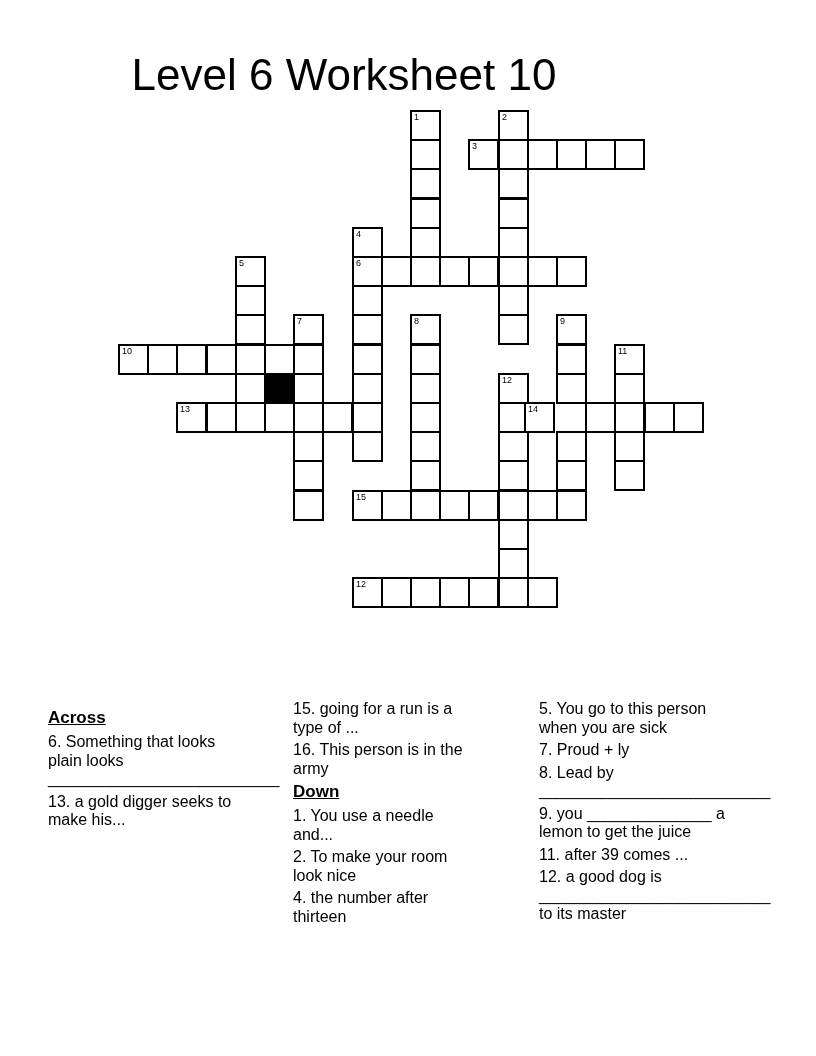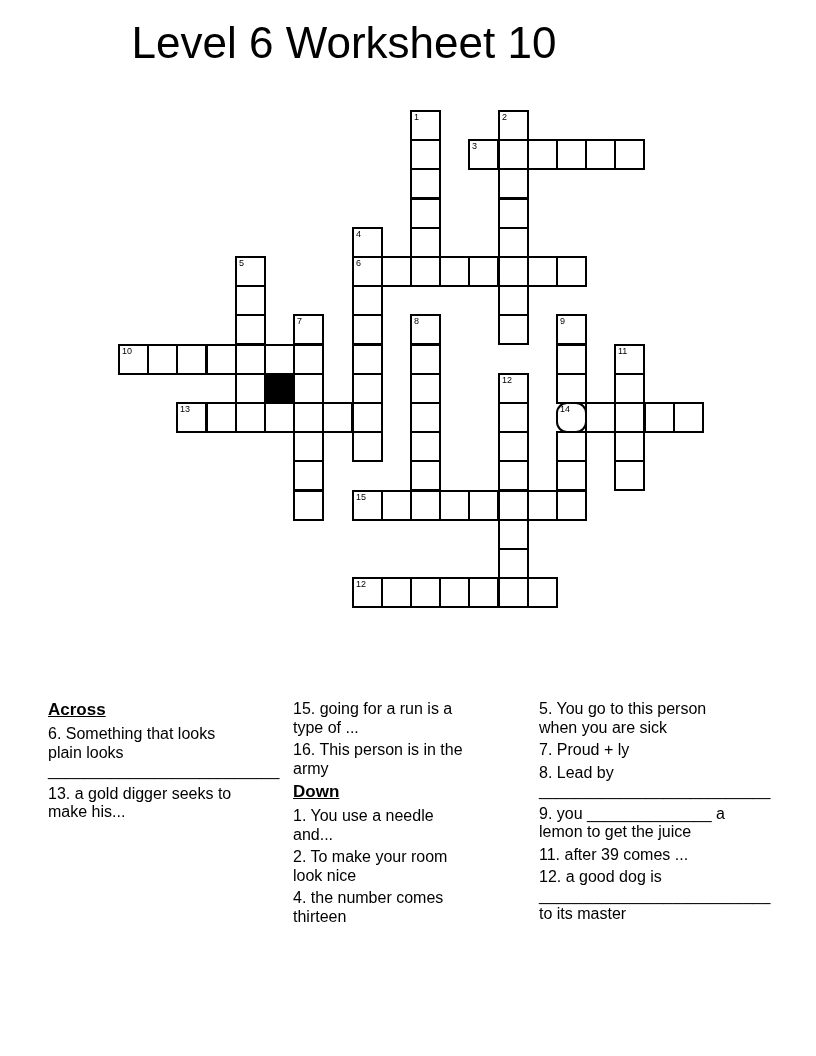--- a/index.html
+++ b/index.html
@@ -1,36 +1,36 @@
 <!DOCTYPE html>
 <html><head>
 <meta charset="utf-8">
 <style>
   html,body { margin:0; padding:0; background:#fff; }
   .page {
     position:relative; width:816px; height:1056px; background:#fff;
     font-family:"Liberation Sans", sans-serif; color:#000; overflow:hidden;
   }
   .title {
-    position:absolute; top:18px; left:0; width:688px;
+    position:absolute; top:50px; left:0; width:688px;
     text-align:center; font-size:44px; font-weight:400; white-space:nowrap;
   }
   .grid { position:absolute; top:0; left:0; width:816px; height:660px; }
   .cell {
     position:absolute; box-sizing:border-box; width:31px; height:31px;
     border:2px solid #000; background:#fff;
   }
   .cell.black { background:#000; }
   .cell .num {
     position:absolute; top:0px; left:2px;
     font-size:9px; line-height:11px; font-weight:400;
   }
   .clues { position:absolute; top:700px; left:48px; width:730px; }
   .clue-col { position:absolute; top:0; width:238px; }
-  .col-0 { left:0; }
+  .col-0 { left:0;margin-top:8px; }
   .col-1 { left:245px; }
   .col-2 { left:491px; }
   .clue-header {
     font-size:17px; font-weight:bold; text-decoration:underline;
     margin:0 0 6px 0; line-height:19px;
   }
   .clue { font-size:16px; line-height:18.5px; margin:0 0 4px 0; }
   .clue .cnum { font-weight:normal; }
   .clue .txt { white-space:pre-line; }
 </style>
@@ -121,21 +121,21 @@
         <span class="num">13</span>
       </div>
       <div class="cell" style="left: 206px; top: 402px;"></div>
       <div class="cell" style="left: 235px; top: 402px;"></div>
       <div class="cell" style="left: 264px; top: 402px;"></div>
       <div class="cell" style="left: 293px; top: 402px;"></div>
       <div class="cell" style="left: 322px; top: 402px;"></div>
       <div class="cell" style="left: 352px; top: 402px;"></div>
       <div class="cell" style="left: 410px; top: 402px;"></div>
       <div class="cell" style="left: 498px; top: 402px;"></div>
-      <div class="cell" style="left: 556px; top: 402px; border-radius: 11px;">
+      <div class="cell" style="left: 524px; top: 402px;">
         <span class="num">14</span>
       </div>
       <div class="cell" style="left: 585px; top: 402px;"></div>
       <div class="cell" style="left: 614px; top: 402px;"></div>
       <div class="cell" style="left: 644px; top: 402px;"></div>
       <div class="cell" style="left: 673px; top: 402px;"></div>
       <div class="cell" style="left: 293px; top: 431px;"></div>
       <div class="cell" style="left: 352px; top: 431px;"></div>
       <div class="cell" style="left: 410px; top: 431px;"></div>
       <div class="cell" style="left: 498px; top: 431px;"></div>
@@ -181,21 +181,21 @@
       <div class="clue-col col-1">
         <div class="clue"><span class="cnum">15.</span> <span class="txt">going for a run is a
 type of ...</span></div>
         <div class="clue"><span class="cnum">16.</span> <span class="txt">This person is in the
 army</span></div>
         <div class="clue-header">Down</div>
         <div class="clue"><span class="cnum">1.</span> <span class="txt">You use a needle
 and...</span></div>
         <div class="clue"><span class="cnum">2.</span> <span class="txt">To make your room
 look nice</span></div>
-        <div class="clue"><span class="cnum">4.</span> <span class="txt">the number comes
+        <div class="clue"><span class="cnum">4.</span> <span class="txt">the number after
 thirteen</span></div>
       </div>
       <div class="clue-col col-2">
         <div class="clue"><span class="cnum">5.</span> <span class="txt">You go to this person
 when you are sick</span></div>
         <div class="clue"><span class="cnum">7.</span> <span class="txt">Proud + ly</span></div>
         <div class="clue"><span class="cnum">8.</span> <span class="txt">Lead by
 __________________________</span></div>
         <div class="clue"><span class="cnum">9.</span> <span class="txt">you ______________ a
 lemon to get the juice</span></div>

